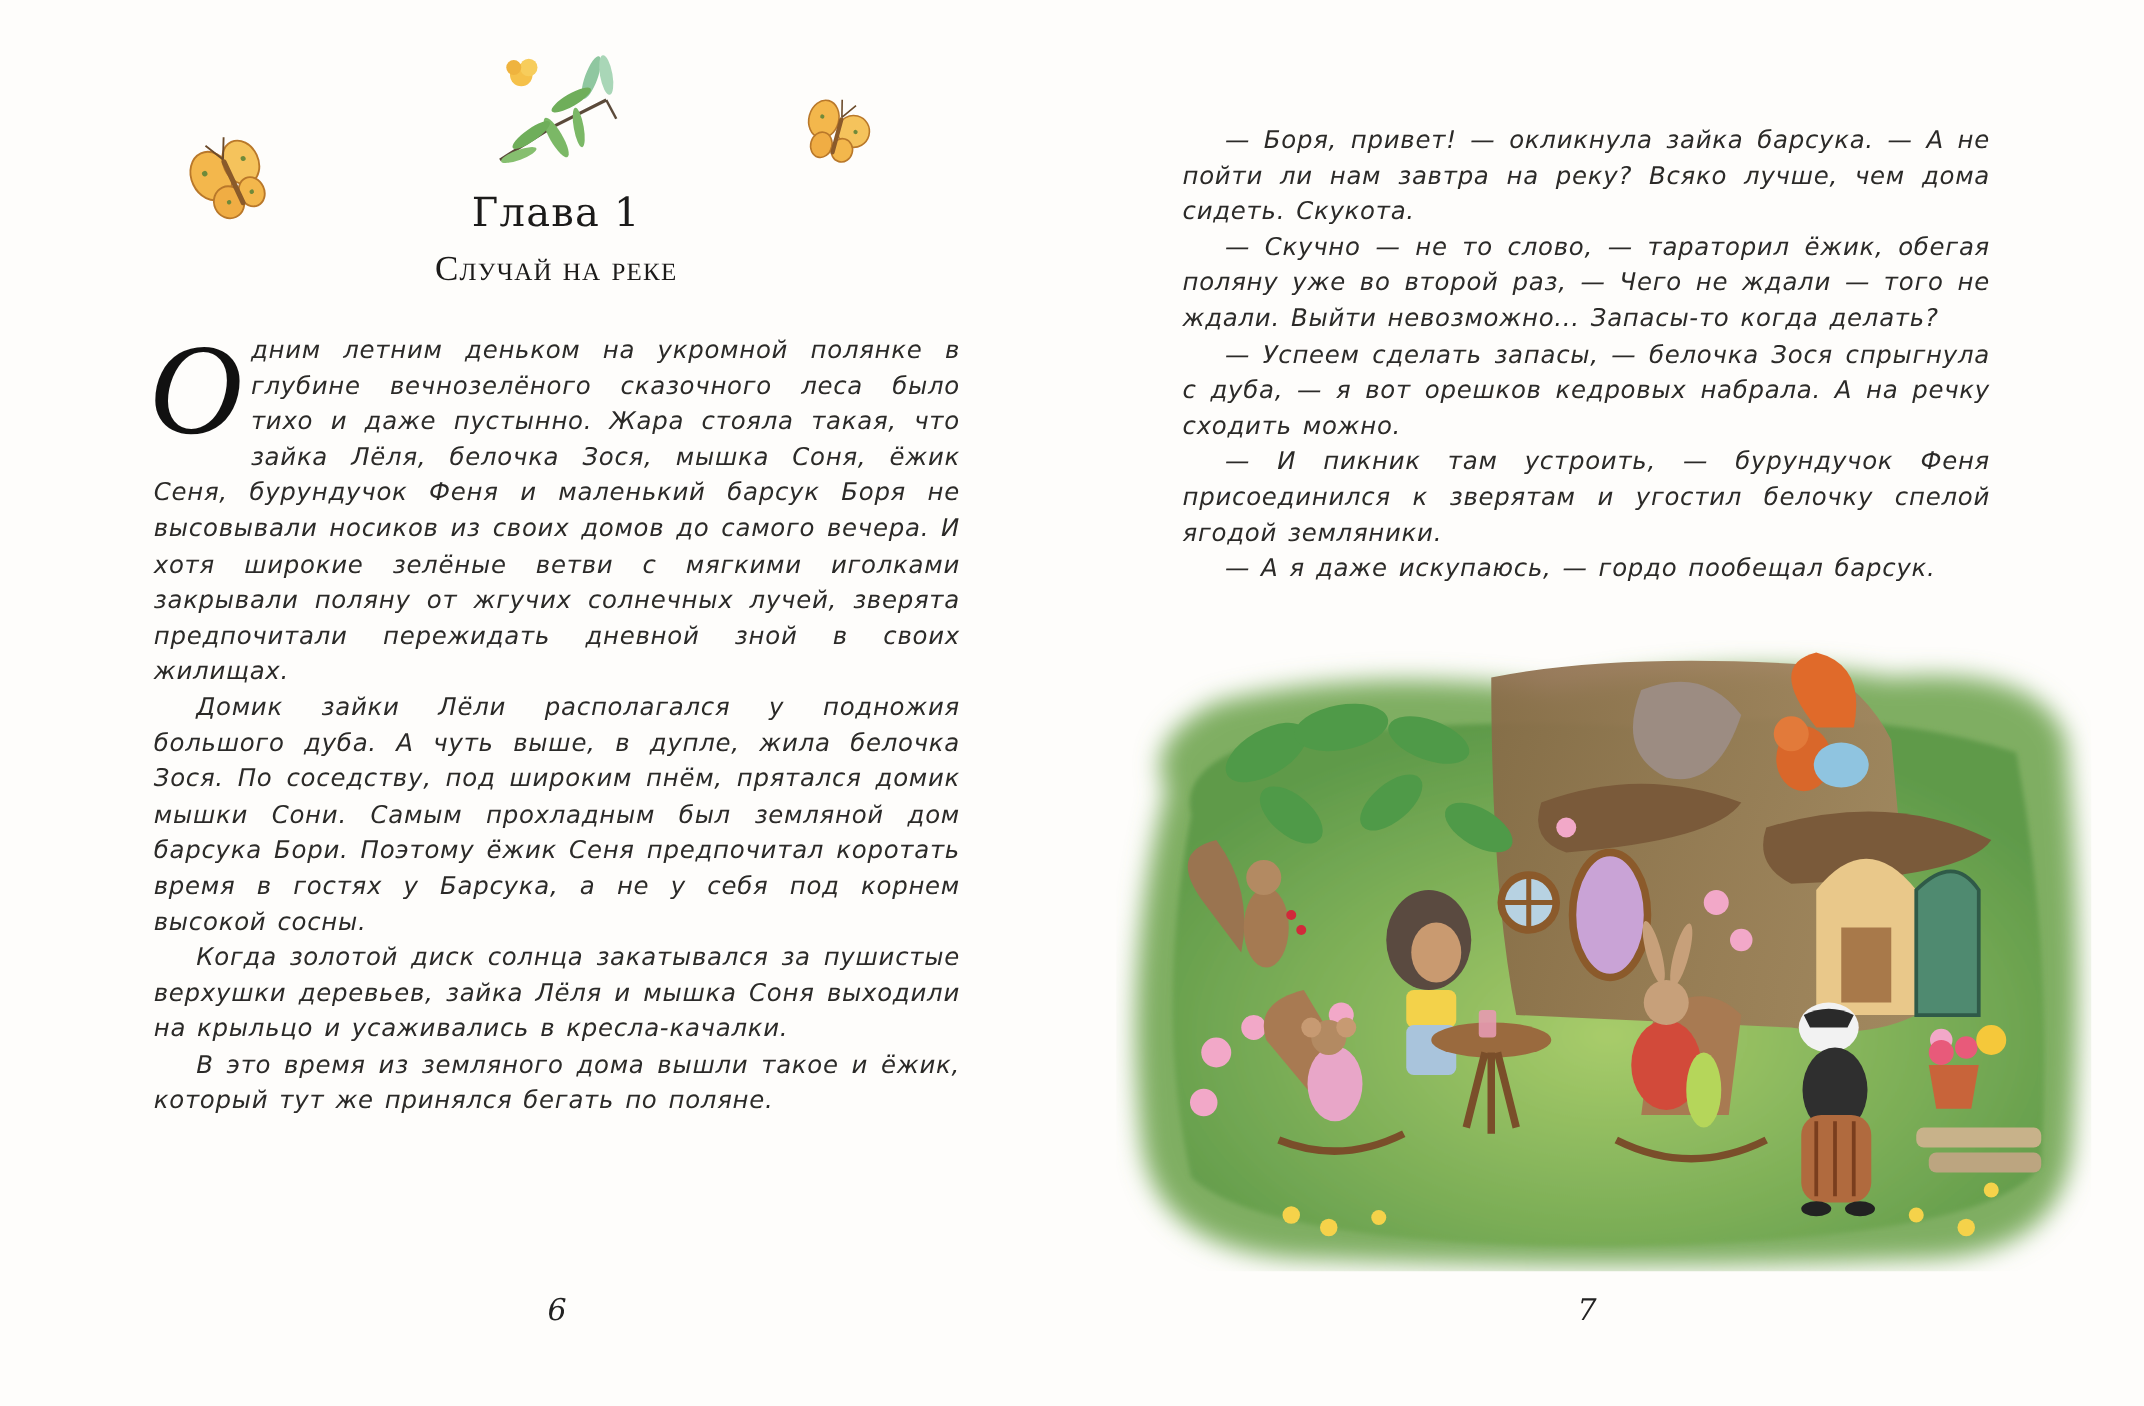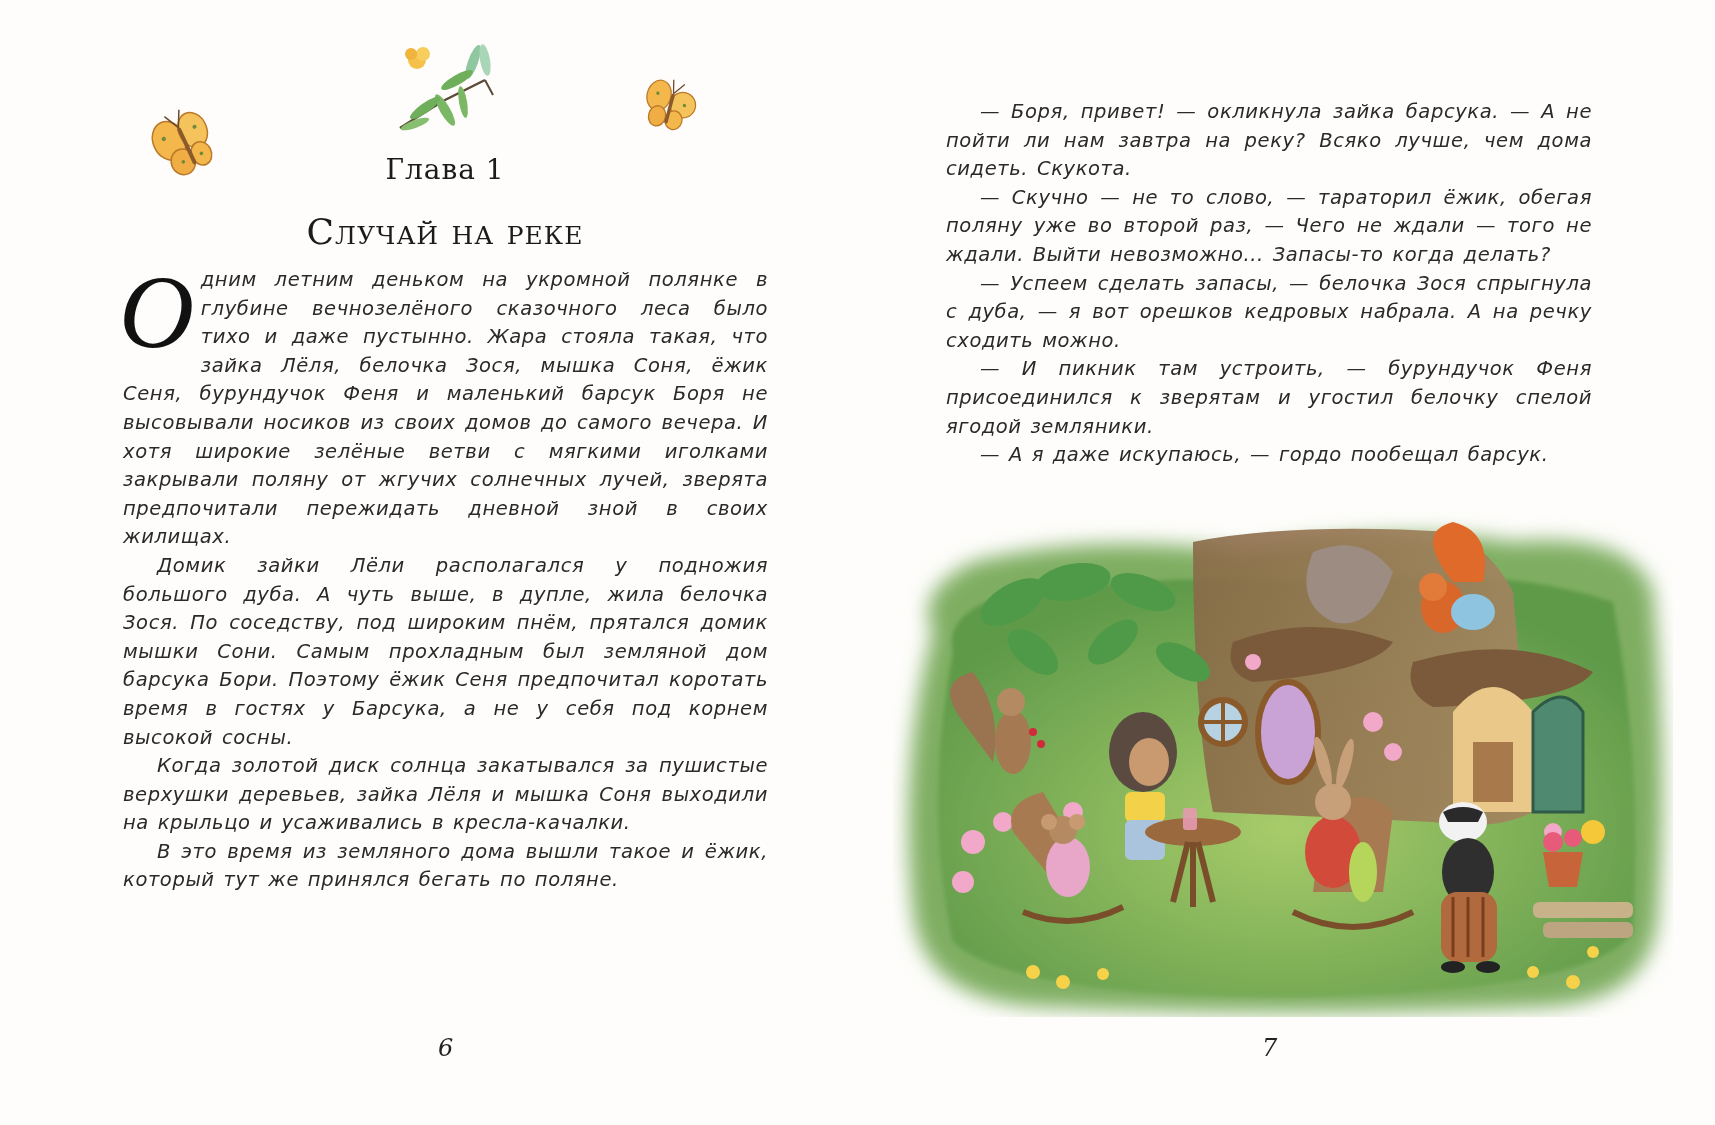--- a/index.html
+++ b/index.html
@@ -16,24 +16,24 @@
   .page-right { left: 857px; width: 858px; }
 
   .deco { position: absolute; }
 
   .chapter-head {
     position: absolute; left: 295px; width: 300px; top: 150px;
     text-align: center;
     font-family: "DejaVu Serif", "Liberation Serif", serif;
     color: #1c1b1a;
   }
-  .chapter-num { font-size: 28px; line-height: 40px; letter-spacing: 1px; }
+  .chapter-num { font-size: 32px; line-height: 40px; letter-spacing: 1px; }
   .chapter-title {
-    font-size: 36px; line-height: 48px; margin-top: 18px;
-    font-variant: small-caps; letter-spacing: 1px;
+    font-size: 28px; line-height: 48px; margin-top: 2px;
+    font-variant: small-caps; letter-spacing: 1px; font-family: Liberation Serif, serif;
   }
 
   .text-col {
     position: absolute;
     font-size: 19.5px;
     line-height: 28.6px;
     text-align: justify;
     letter-spacing: 0.6px;
     word-spacing: 2px;
   }

